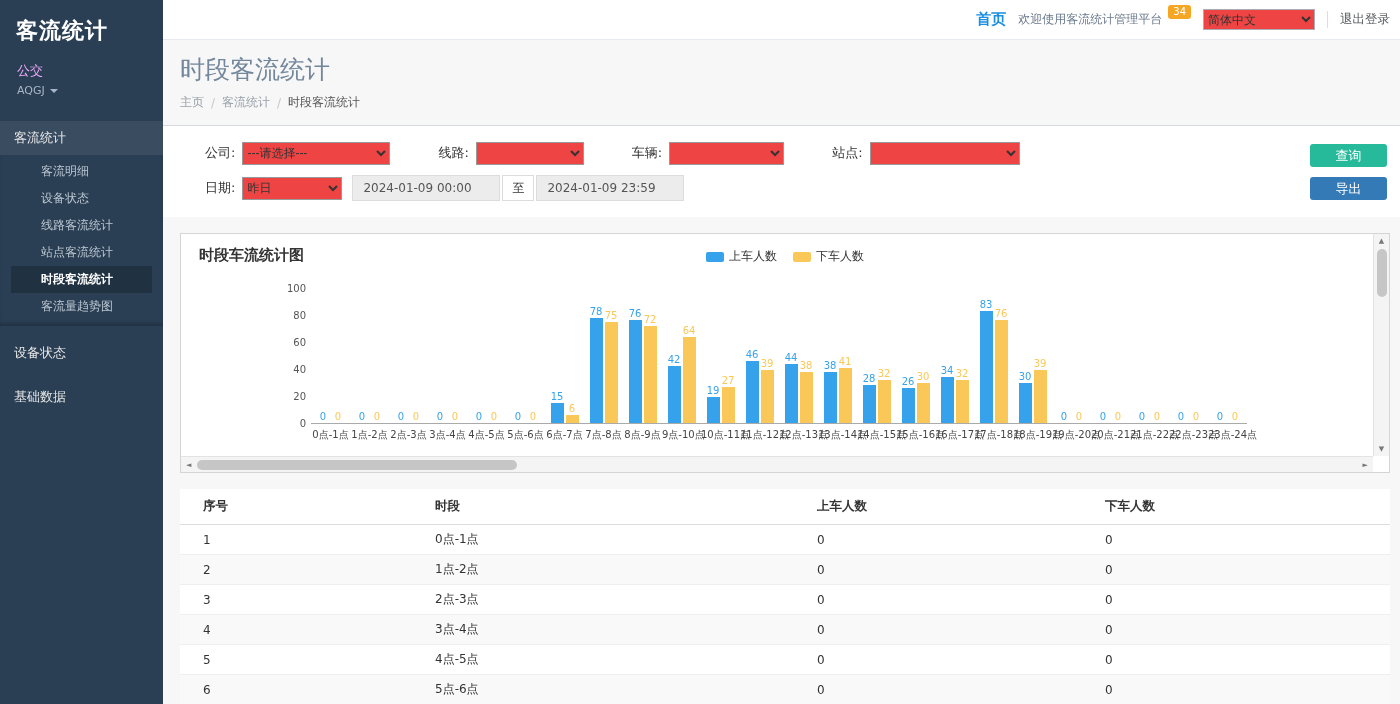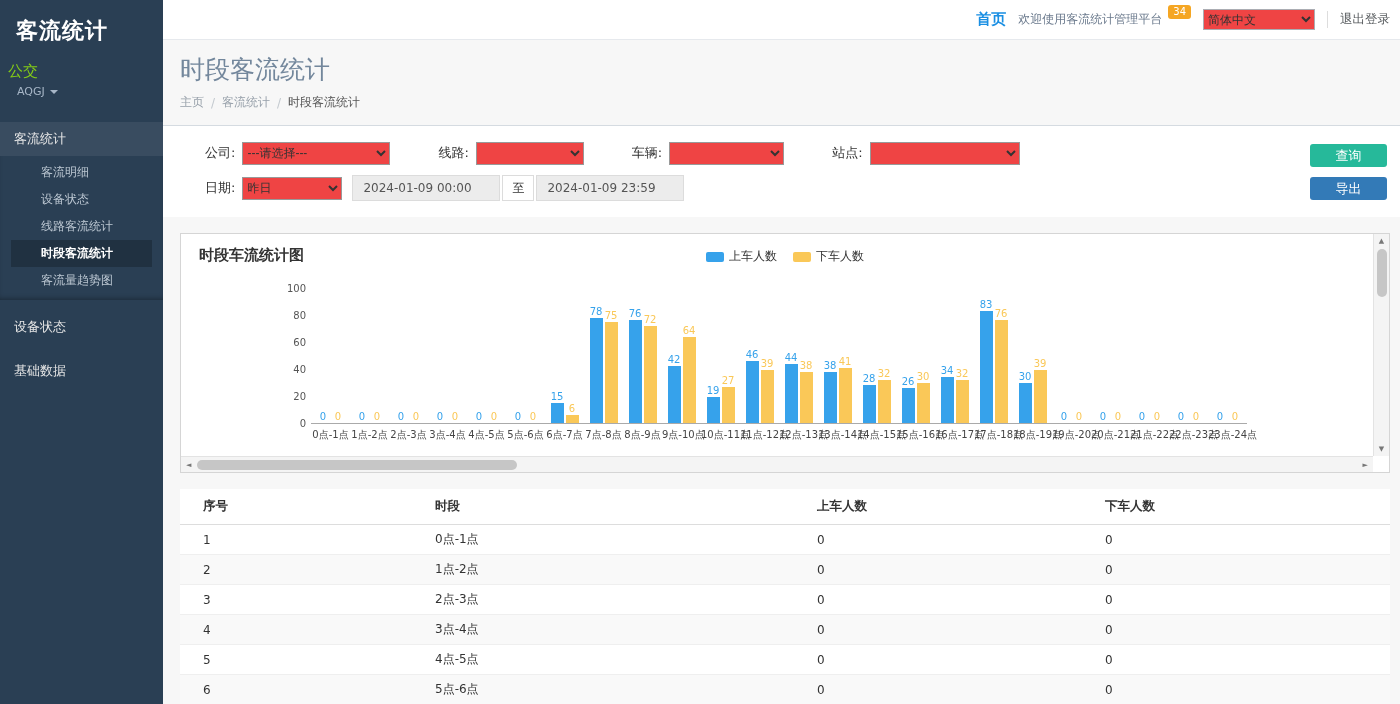--- a/index.html
+++ b/index.html
@@ -2,21 +2,21 @@
 <html><head>
 <meta charset="utf-8">
 <style>
 *{box-sizing:border-box;margin:0;padding:0}
 html,body{width:1400px;height:704px;overflow:hidden}
 body{font-family:"DejaVu Sans","Liberation Sans",sans-serif;background:#F7F7F7;font-size:13px;color:#333;position:relative}
 
 
 .sidebar{position:absolute;left:0;top:0;width:163px;height:704px;background:#2A3F54;color:#ECF0F1;z-index:5}
 .app-title{font-size:22px;font-weight:bold;color:#FFF;padding:16px 16px 0;letter-spacing:1px}
-.org{padding:16px 8px 2px;font-size:15px;color:#84cc16}
+.org{padding:16px 17px 2px;font-size:13px;color:#f0abfc}
 .user{padding:2px 17px;font-size:11px;color:#A7B6C7;cursor:pointer}
 .caret{display:inline-block;margin-left:5px;border-left:4px solid transparent;border-right:4px solid transparent;border-top:4px solid #A7B6C7;vertical-align:middle}
 .menu{margin-top:22px}
 .menu-section{padding:8px 14px;font-size:13px;color:#E7E7E7;cursor:pointer}
 .menu-section.expanded{background:rgba(255,255,255,.07)}
 .menu > .menu-section{margin-top:10px}
 .menu > .menu-section:first-child{margin-top:0}
 .menu-children{padding:3px 11px 6px;box-shadow:inset 0 -4px 6px -4px rgba(0,0,0,.45)}
 .menu-child{padding:5px 10px 5px 30px;font-size:12px;color:#BDC8D3;cursor:pointer;white-space:nowrap}
 .menu-child.active{color:#FFF;background:rgba(0,0,0,.22);font-weight:bold}
@@ -88,20 +88,21 @@
   <div class="org">公交</div>
   <div class="user">
     <span>AQGJ</span><span class="caret"></span>
   </div>
   <nav class="menu" id="menu">
       <div class="menu-section expanded">客流统计</div>
       <div class="menu-children">
         <div class="menu-child">客流明细</div>
         <div class="menu-child">设备状态</div>
         <div class="menu-child">线路客流统计</div>
+        <div class="menu-child">站点客流统计</div>
         <div class="menu-child active">时段客流统计</div>
         <div class="menu-child">客流量趋势图</div>
       </div>
       <div class="menu-section">设备状态</div>
       <div class="menu-section">基础数据</div>
     </nav>
 </aside>
 
 <div class="main">
 

